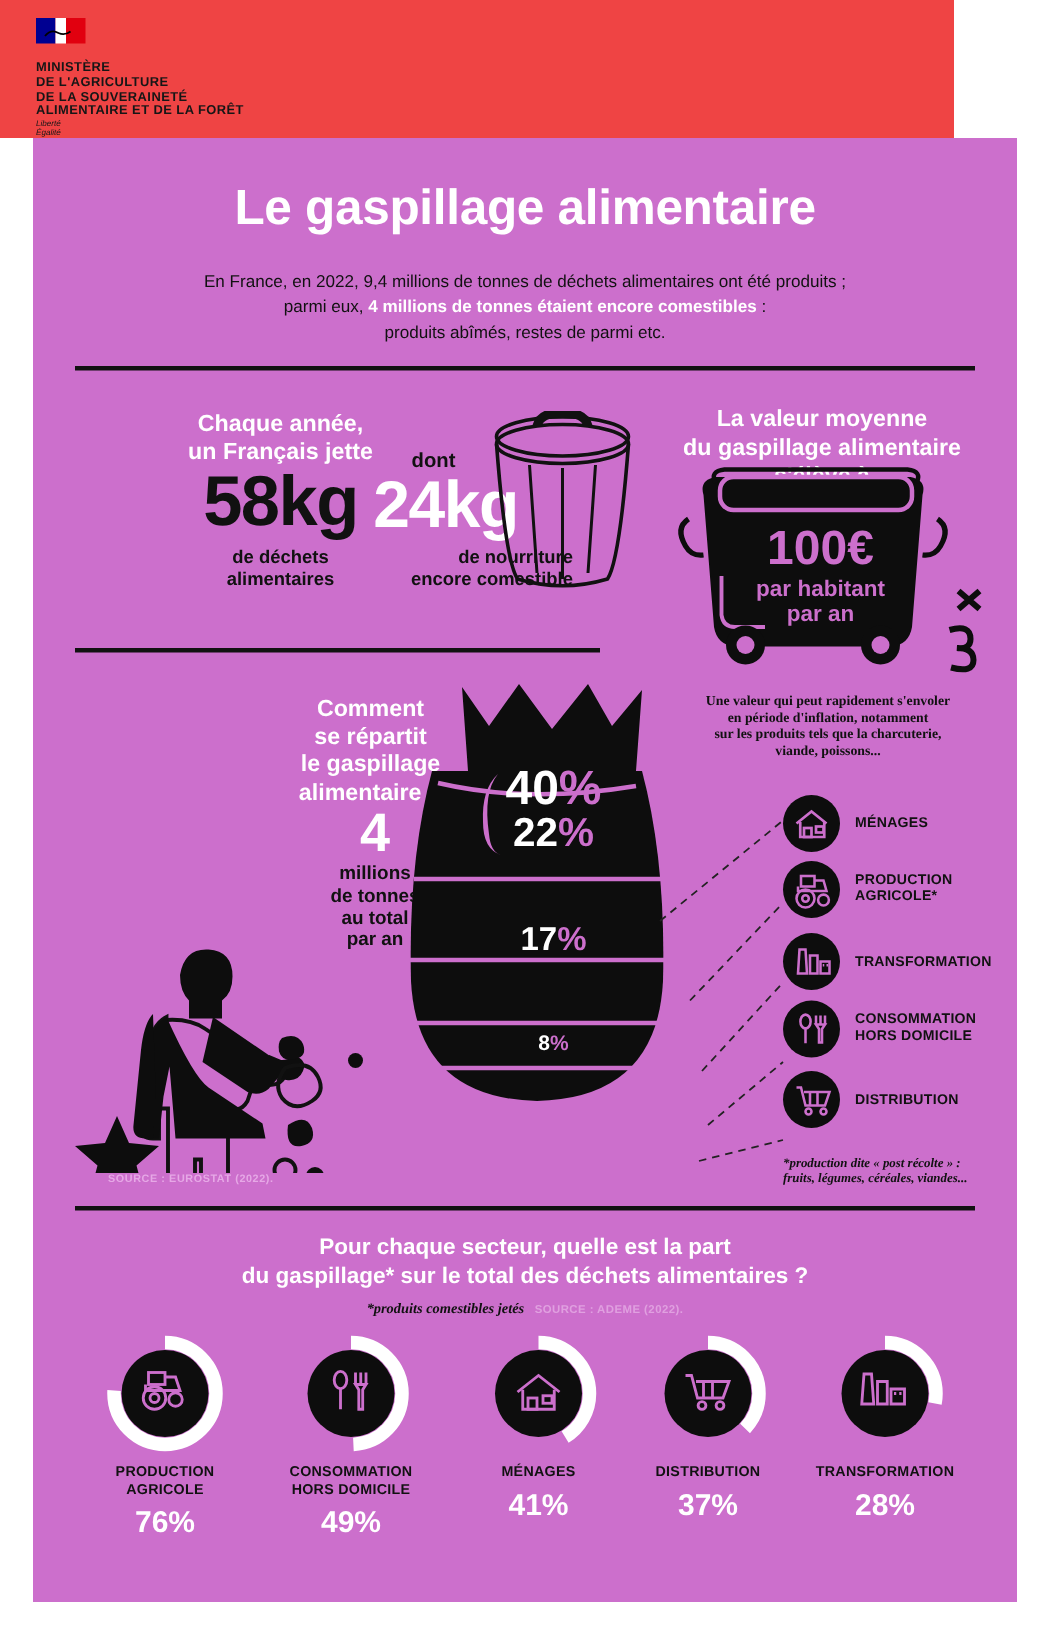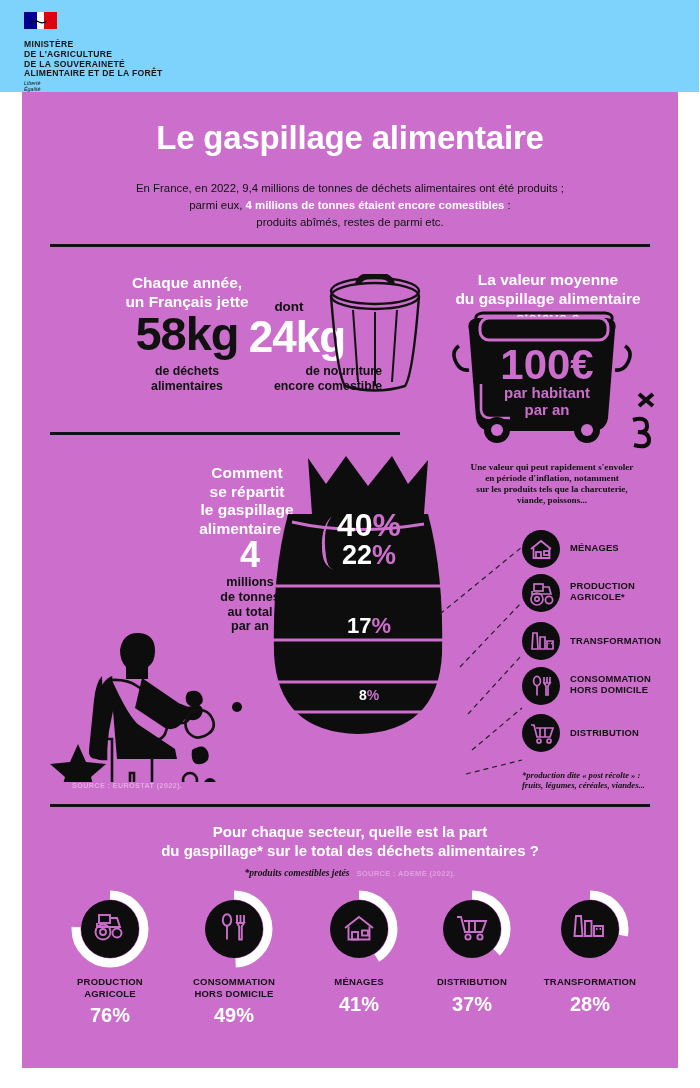--- a/index.html
+++ b/index.html
@@ -1,20 +1,20 @@
 <!DOCTYPE html>
 <html><head>
 <meta charset="utf-8">
 <style>
   * { margin:0; padding:0; box-sizing:border-box; }
   html,body { width:700px; height:1088px; background:#ffffff; }
   body { font-family:"Liberation Sans", sans-serif; position:relative; overflow:hidden; }
 
   
-  #header { position:absolute; left:0; top:0; width:699px; height:92px; background:#7dd3fc; }
+  #header { position:absolute; left:0; top:0; width:636px; height:92px; background:#ef4444; }
   #marianne { position:absolute; left:24px; top:10px; width:42px; height:28px; }
   #marianne .bflag { position:absolute; left:0; top:2px; width:13px; height:17px; background:#000091; }
   #marianne .wflag { position:absolute; left:13px; top:2px; width:7px; height:17px; background:#fff; }
   #marianne .rflag { position:absolute; left:20px; top:2px; width:13px; height:17px; background:#E1000F; }
   #ministry { position:absolute; left:24px; top:40px; font-weight:bold; font-size:8.6px;
      line-height:9.8px; letter-spacing:.3px; color:#161616; text-transform:uppercase; }
   #devise { position:absolute; left:24px; top:80px; font-style:italic; font-size:5.4px;
      line-height:6.2px; color:#161616; }
 
   
@@ -39,21 +39,21 @@
   #dont { position:absolute; left:232px; top:207px; width:70px; text-align:center;
      color:#111; font-size:13.5px; font-weight:bold; }
   #big24 { position:absolute; left:205px; top:222px; width:140px; text-align:center;
      color:#fff; font-size:44px; font-weight:bold; line-height:46px; letter-spacing:-1px; }
   #cap24 { position:absolute; left:190px; top:272px; width:170px; text-align:right;
      color:#111; font-size:12.3px; font-weight:bold; line-height:14.5px; }
 
   
   #b2-title { position:absolute; left:406px; top:178px; width:240px; }
   #euro { position:absolute; left:430px; top:254px; width:190px; text-align:center;
-     color:#CC6FCC; font-size:42px; font-weight:bold; line-height:38px; }
+     color:#CC6FCC; font-size:32px; font-weight:bold; line-height:38px; }
   #euro-sub { position:absolute; left:430px; top:292px; width:190px; text-align:center;
      color:#CC6FCC; font-size:15px; font-weight:bold; line-height:17px; }
   #b2-note { position:absolute; left:410px; top:370px; width:240px; text-align:center;
      color:#111; font-size:9.2px; line-height:11px; font-weight:bold;
      font-family:"Liberation Serif", serif; }
 
   
   #q2 { position:absolute; left:140px; top:372px; width:170px; text-align:center; color:#fff;
      font-weight:bold; font-size:15.5px; line-height:18.5px; }
   #four { position:absolute; left:178px; top:445px; width:100px; text-align:center; color:#fff;

